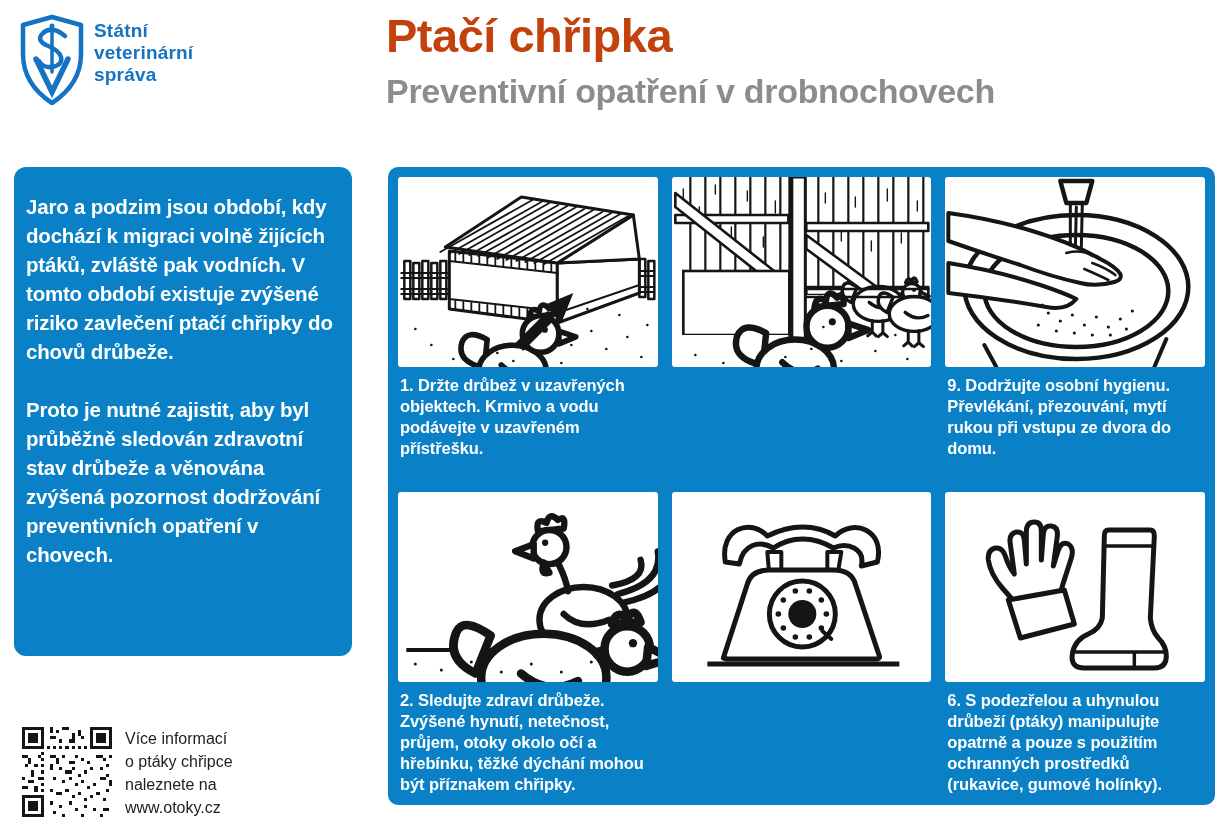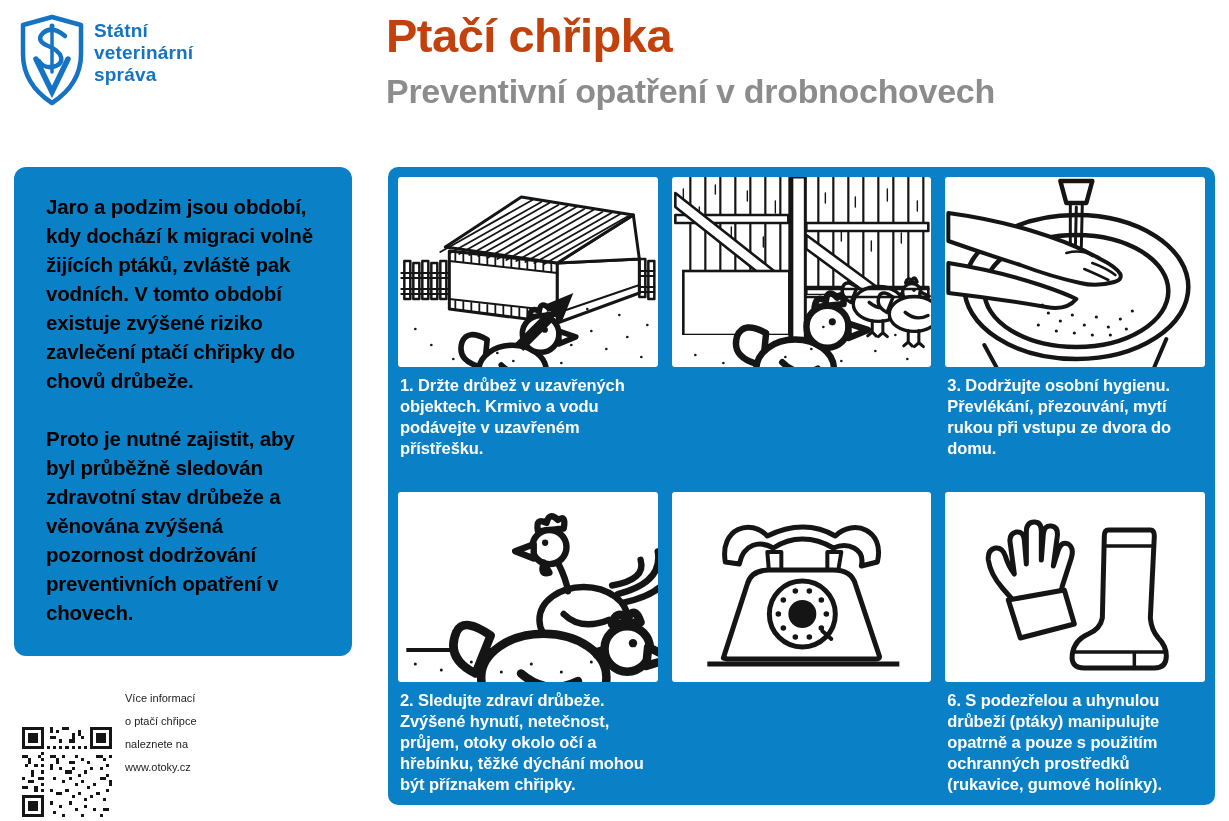--- a/index.html
+++ b/index.html
@@ -8,37 +8,37 @@
 
   
   .logo-shield{position:absolute;left:20px;top:13px;width:64px;height:94px;}
   .logo-text{position:absolute;left:94px;top:20px;color:#1473c2;font-weight:bold;
              font-size:19px;line-height:22px;letter-spacing:.2px;}
   .title{position:absolute;left:386px;top:8px;color:#c2410c;font-weight:bold;font-size:47px;letter-spacing:-.5px;}
   .subtitle{position:absolute;left:386px;top:72px;color:#8c8c8c;font-weight:bold;font-size:34px;letter-spacing:-.3px;}
 
   
   .intro-box{position:absolute;left:14px;top:167px;width:338px;height:489px;background:#0a81c6;
-             border-radius:12px;box-sizing:border-box;padding:25px 32px;color:#000000;font-weight:bold;
+             border-radius:12px;box-sizing:border-box;padding:25px 12px;color:#ffffff;font-weight:bold;
              font-size:20.5px;line-height:29px;letter-spacing:-.2px;}
   .intro-box p{margin:0 0 29px 0;}
 
   
   .grid{position:absolute;left:388px;top:167px;width:827px;height:638px;background:#0a81c6;
         border-radius:10px;box-sizing:border-box;padding:10px;display:grid;
         grid-template-columns:1fr 1fr 1fr;grid-template-rows:1fr 1fr;column-gap:14px;row-gap:12px;}
   .cell{display:flex;flex-direction:column;min-width:0;}
   .illus{height:190px;background:#fff;border-radius:3px;overflow:hidden;}
   .illus svg{display:block;width:100%;height:100%;}
   .caption{flex:1;color:#fff;font-weight:bold;font-size:16.5px;line-height:21px;
            padding:8px 2px 0 2px;letter-spacing:-.1px;}
 
   
   .qr{position:absolute;left:22px;top:727px;width:90px;height:90px;}
-  .footer-text{position:absolute;left:125px;top:687px;color:#222;font-size:11px;line-height:23px;}
+  .footer-text{position:absolute;left:125px;top:727px;color:#222;font-size:16px;line-height:23px;}
 
   .ink{stroke:#151515;fill:none;stroke-linecap:round;stroke-linejoin:round;}
   .inkf{stroke:#151515;fill:#fff;stroke-linecap:round;stroke-linejoin:round;}
   .solid{fill:#151515;stroke:none;}
 </style>
 </head>
 <body>
 
 <svg style="position:absolute;width:0;height:0" aria-hidden="true">
   <defs>
@@ -256,21 +256,21 @@
               <circle cx="184" cy="134" r="1.6"></circle>
             <circle cx="126" cy="156" r="1.6"></circle>
               <circle cx="144" cy="158" r="1.6"></circle>
               <circle cx="162" cy="158" r="1.6"></circle>
             <circle cx="108" cy="154" r="1.6"></circle>
               <circle cx="178" cy="152" r="1.6"></circle>
               <circle cx="94" cy="128" r="1.6"></circle>
           </g>
         </svg>
       </div>
-      <div class="caption">3. Dodržujte osobní hygienu. Převlékání, přezouvání, mytí rukou při vstupu ze dvora do domu.</div>
+      <div class="caption">9. Dodržujte osobní hygienu. Převlékání, přezouvání, mytí rukou při vstupu ze dvora do domu.</div>
     </div>
 
     <div class="cell">
       <div class="illus">
         <svg viewBox="0 0 253 190">
           <line x1="5" y1="158" x2="248" y2="158" stroke="#151515" stroke-width="4"></line>
           <use href="#rooster" transform="translate(58,8) scale(1.05)"></use>
           <use href="#hen" transform="translate(40,78) scale(1.05)"></use>
           <g class="solid">
             <circle cx="14" cy="172" r="1.5"></circle>
@@ -436,18 +436,18 @@
       <rect x="26" y="26" width="2" height="1"></rect>
         <rect x="13" y="28" width="1" height="1"></rect>
         <rect x="10" y="27" width="1" height="1"></rect>
       <rect x="19" y="28" width="1" height="1"></rect>
         <rect x="25" y="28" width="1" height="1"></rect>
         <rect x="28" y="17" width="1" height="2"></rect>
     </g>
   </svg>
   <div class="footer-text">
     <div>Více informací</div>
-    <div>o ptačí chřipce</div>
+    <div>o ptáky chřipce</div>
     <div>naleznete na</div>
     <div>www.otoky.cz</div>
   </div>
 
 </div>
 
 </body></html>

